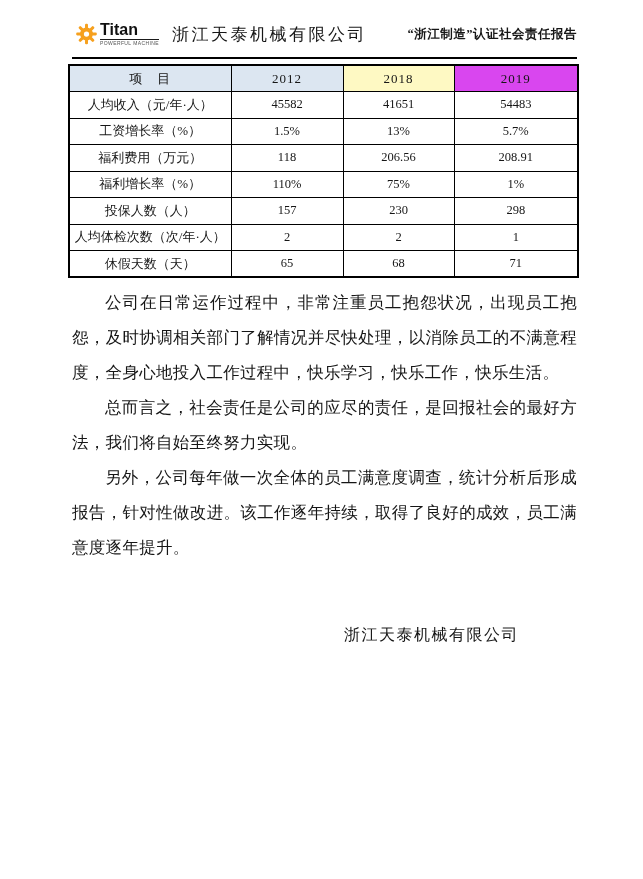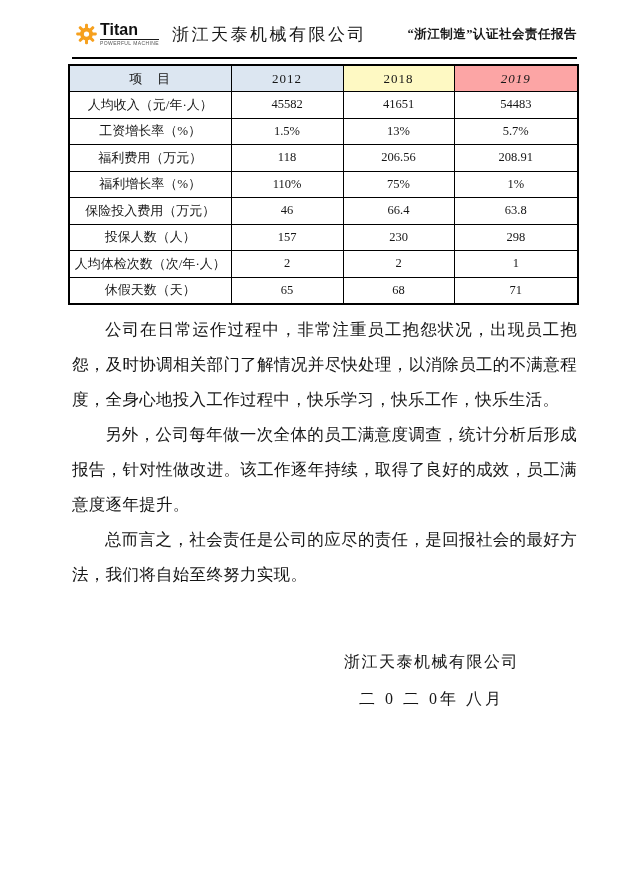--- a/index.html
+++ b/index.html
@@ -137,21 +137,21 @@
       <col style="width:162px">
         <col style="width:112px">
         <col style="width:111px">
         <col style="width:124px">
     </colgroup>
     <thead>
       <tr>
         <th style="background: rgb(220, 230, 241);">项　目</th>
         <th style="background: rgb(220, 230, 241);">2012</th>
         <th style="background: #fef9c3;">2018</th>
-        <th style="background: #fca5a5; font-style: italic;">2019</th>
+        <th style="background: #d946ef;">2019</th>
       </tr>
     </thead>
     <tbody>
         <tr>
           <td class="label">人均收入（元/年·人）</td>
           <td class="value">45582</td>
           <td class="value">41651</td>
           <td class="value">54483</td>
         </tr>
         <tr>
@@ -166,26 +166,20 @@
           <td class="value">206.56</td>
           <td class="value">208.91</td>
         </tr>
         <tr>
           <td class="label">福利增长率（%）</td>
           <td class="value">110%</td>
           <td class="value">75%</td>
           <td class="value">1%</td>
         </tr>
         <tr>
-          <td class="label">保险投入费用（万元）</td>
-          <td class="value">46</td>
-          <td class="value">66.4</td>
-          <td class="value">63.8</td>
-        </tr>
-        <tr>
           <td class="label">投保人数（人）</td>
           <td class="value">157</td>
           <td class="value">230</td>
           <td class="value">298</td>
         </tr>
         <tr>
           <td class="label">人均体检次数（次/年·人）</td>
           <td class="value">2</td>
           <td class="value">2</td>
           <td class="value">1</td>
@@ -194,22 +188,21 @@
           <td class="label">休假天数（天）</td>
           <td class="value">65</td>
           <td class="value">68</td>
           <td class="value">71</td>
         </tr>
       </tbody>
   </table>
 
   <div class="body-text">
     <p>公司在日常运作过程中，非常注重员工抱怨状况，出现员工抱怨，及时协调相关部门了解情况并尽快处理，以消除员工的不满意程度，全身心地投入工作过程中，快乐学习，快乐工作，快乐生活。</p>
+    <p>总而言之，社会责任是公司的应尽的责任，是回报社会的最好方法，我们将自始至终努力实现。</p>
     <p>另外，公司每年做一次全体的员工满意度调查，统计分析后形成报告，针对性做改进。该工作逐年持续，取得了良好的成效，员工满意度逐年提升。</p>
-    <p>总而言之，社会责任是公司的应尽的责任，是回报社会的最好方法，我们将自始至终努力实现。</p>
   </div>
 
   <div class="signature">
     <div class="sig-company">浙江天泰机械有限公司</div>
-    <div class="sig-date">二 0 二 0年 八月</div>
   </div>
 
 </div>
 
 </body></html>

